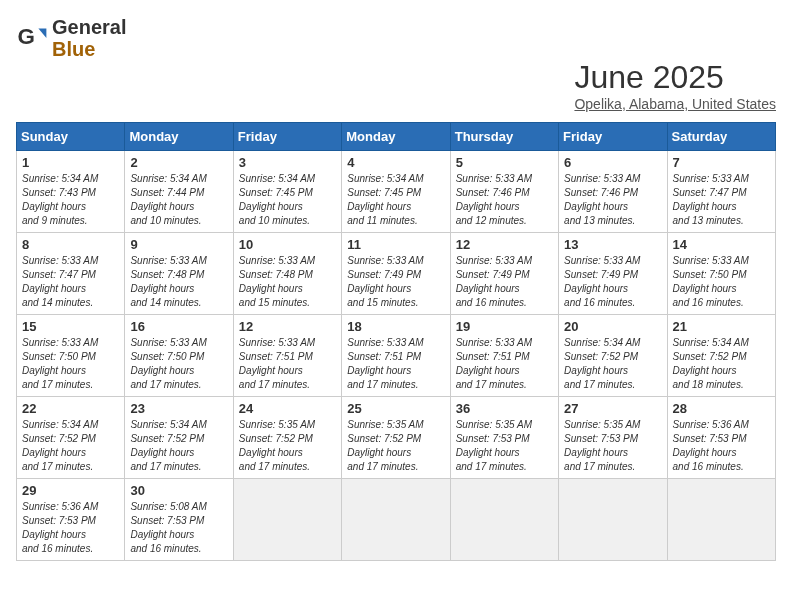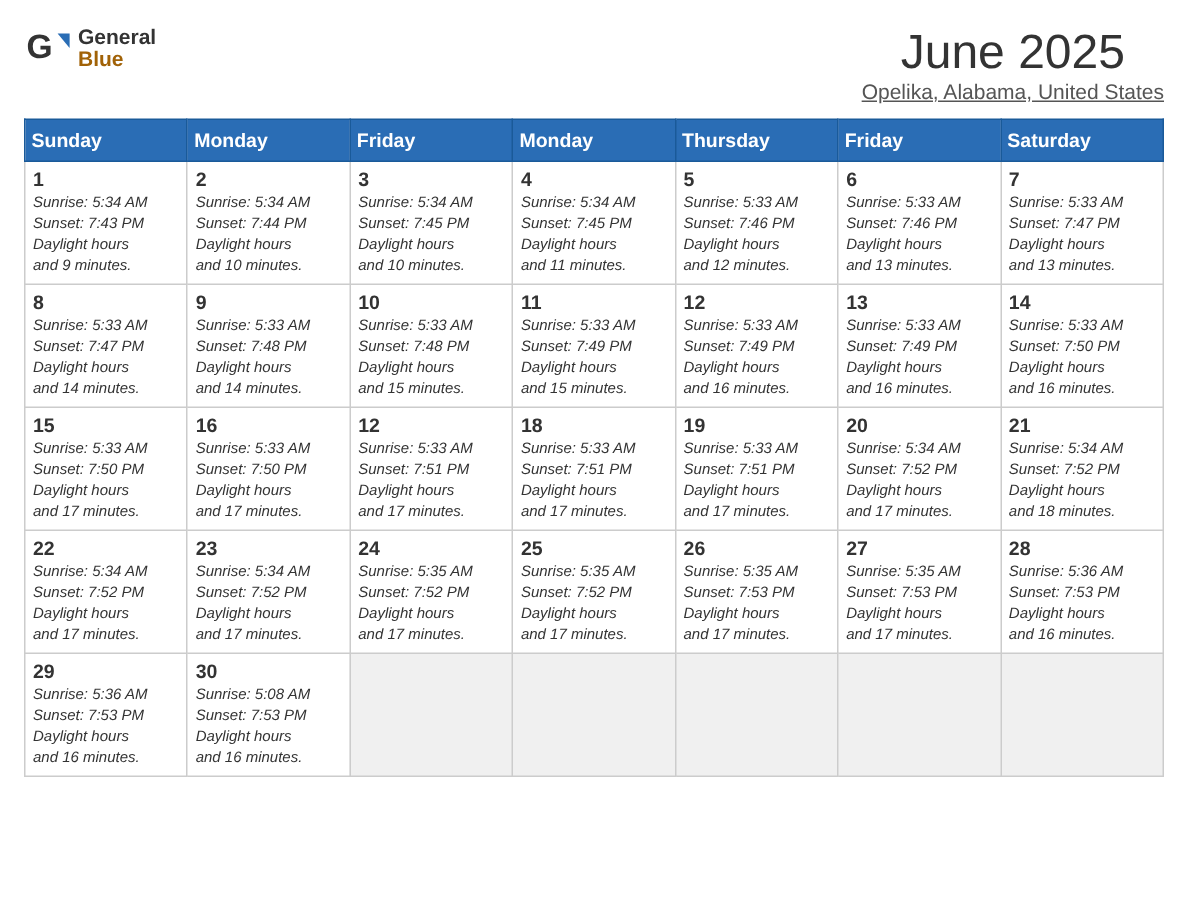--- a/index.html
+++ b/index.html
@@ -16,33 +16,34 @@
       align-items: flex-start;
       margin-bottom: 10px;
     }
     .logo {
       display: flex;
       align-items: center;
     }
     .logo-text {
       display: flex;
       flex-direction: column;
-      font-size: 14px;
+      font-size: 20px;
       font-weight: bold;
       line-height: 1.1;
     }
     .logo-general { color: #333; }
     .logo-blue { color: #a16207; }
     .logo-icon {
       width: 32px;
       height: 32px;
       margin-right: 4px;
     }
     .title-block {
-      text-align: center;
+      text-align: left;
+      margin-top: 43px;
     }
     .month-title {
       font-size: 32px;
       color: #333;
       font-weight: normal;
     }
     .location {
       font-size: 14px;
       color: #555;
       text-decoration: underline;
@@ -345,21 +346,21 @@
         <td>
           <span class="day-number">25</span>
           <div class="day-info">
             <span>Sunrise: 5:35 AM</span><br>
             <span>Sunset: 7:52 PM</span><br>
             <span>Daylight hours</span><br>
             <span>and 17 minutes.</span>
           </div>
         </td>
         <td>
-          <span class="day-number">26</span>
+          <span class="day-number">36</span>
           <div class="day-info">
             <span>Sunrise: 5:35 AM</span><br>
             <span>Sunset: 7:53 PM</span><br>
             <span>Daylight hours</span><br>
             <span>and 17 minutes.</span>
           </div>
         </td>
         <td>
           <span class="day-number">27</span>
           <div class="day-info">

